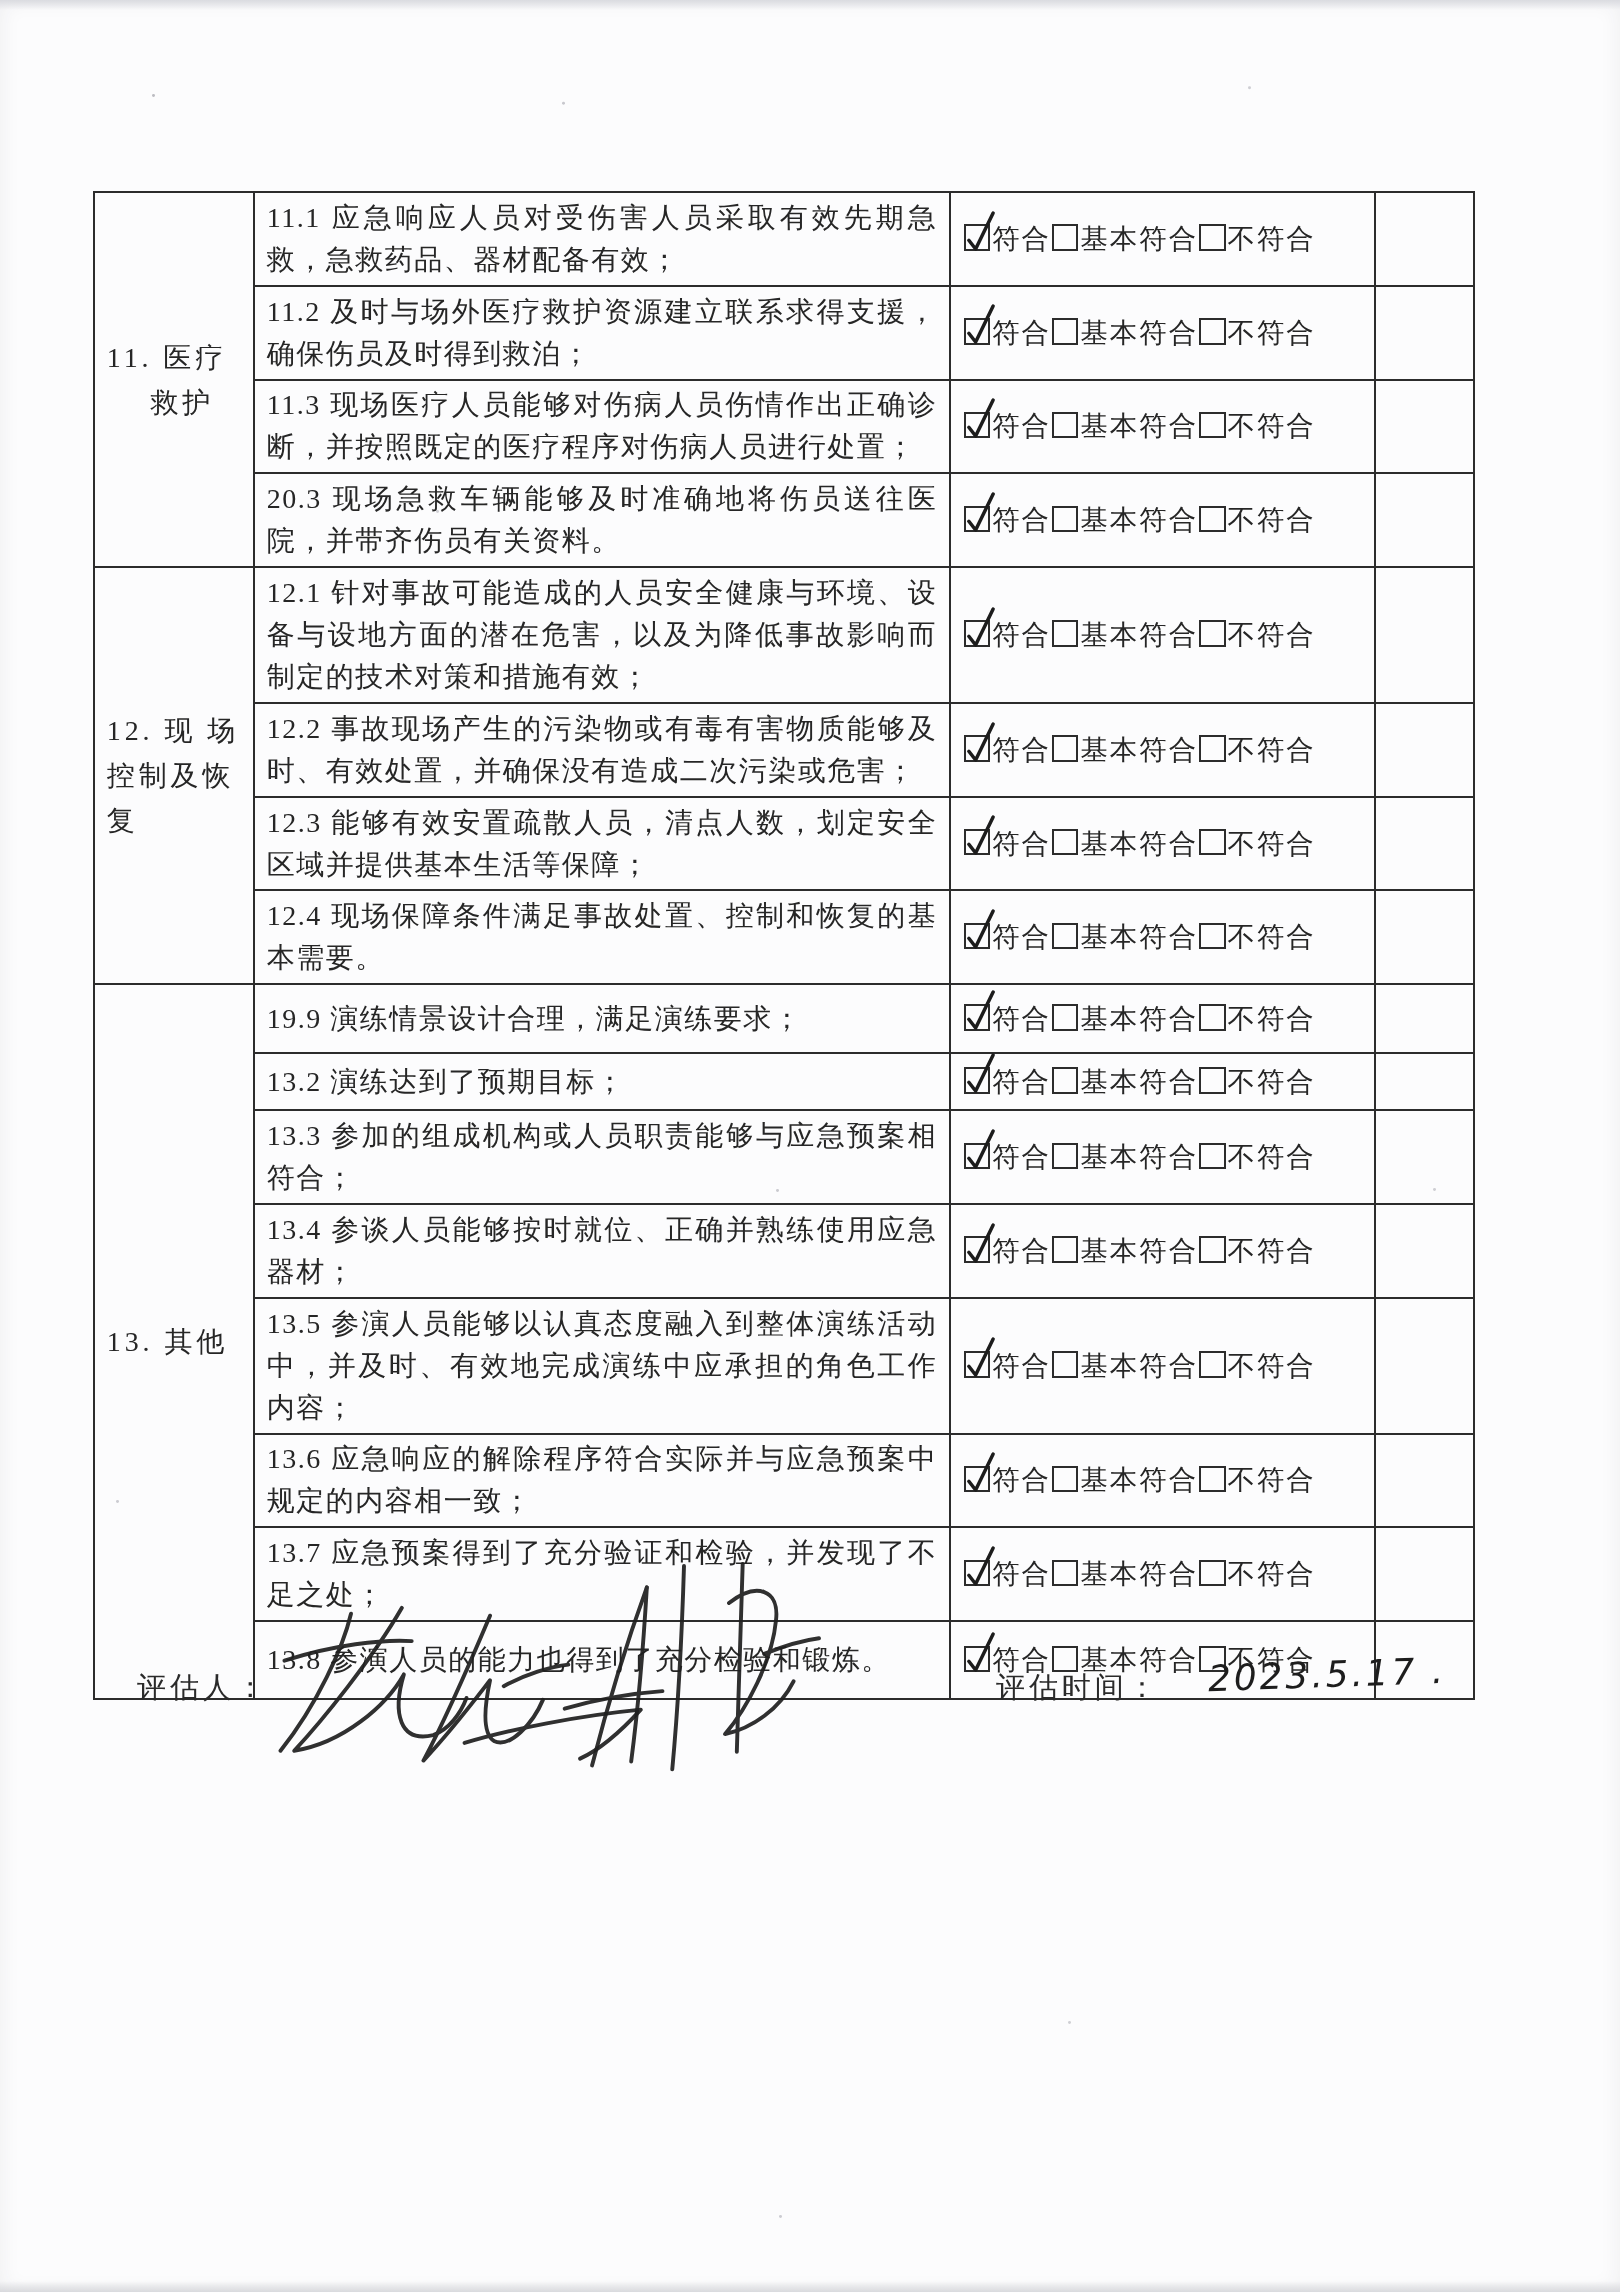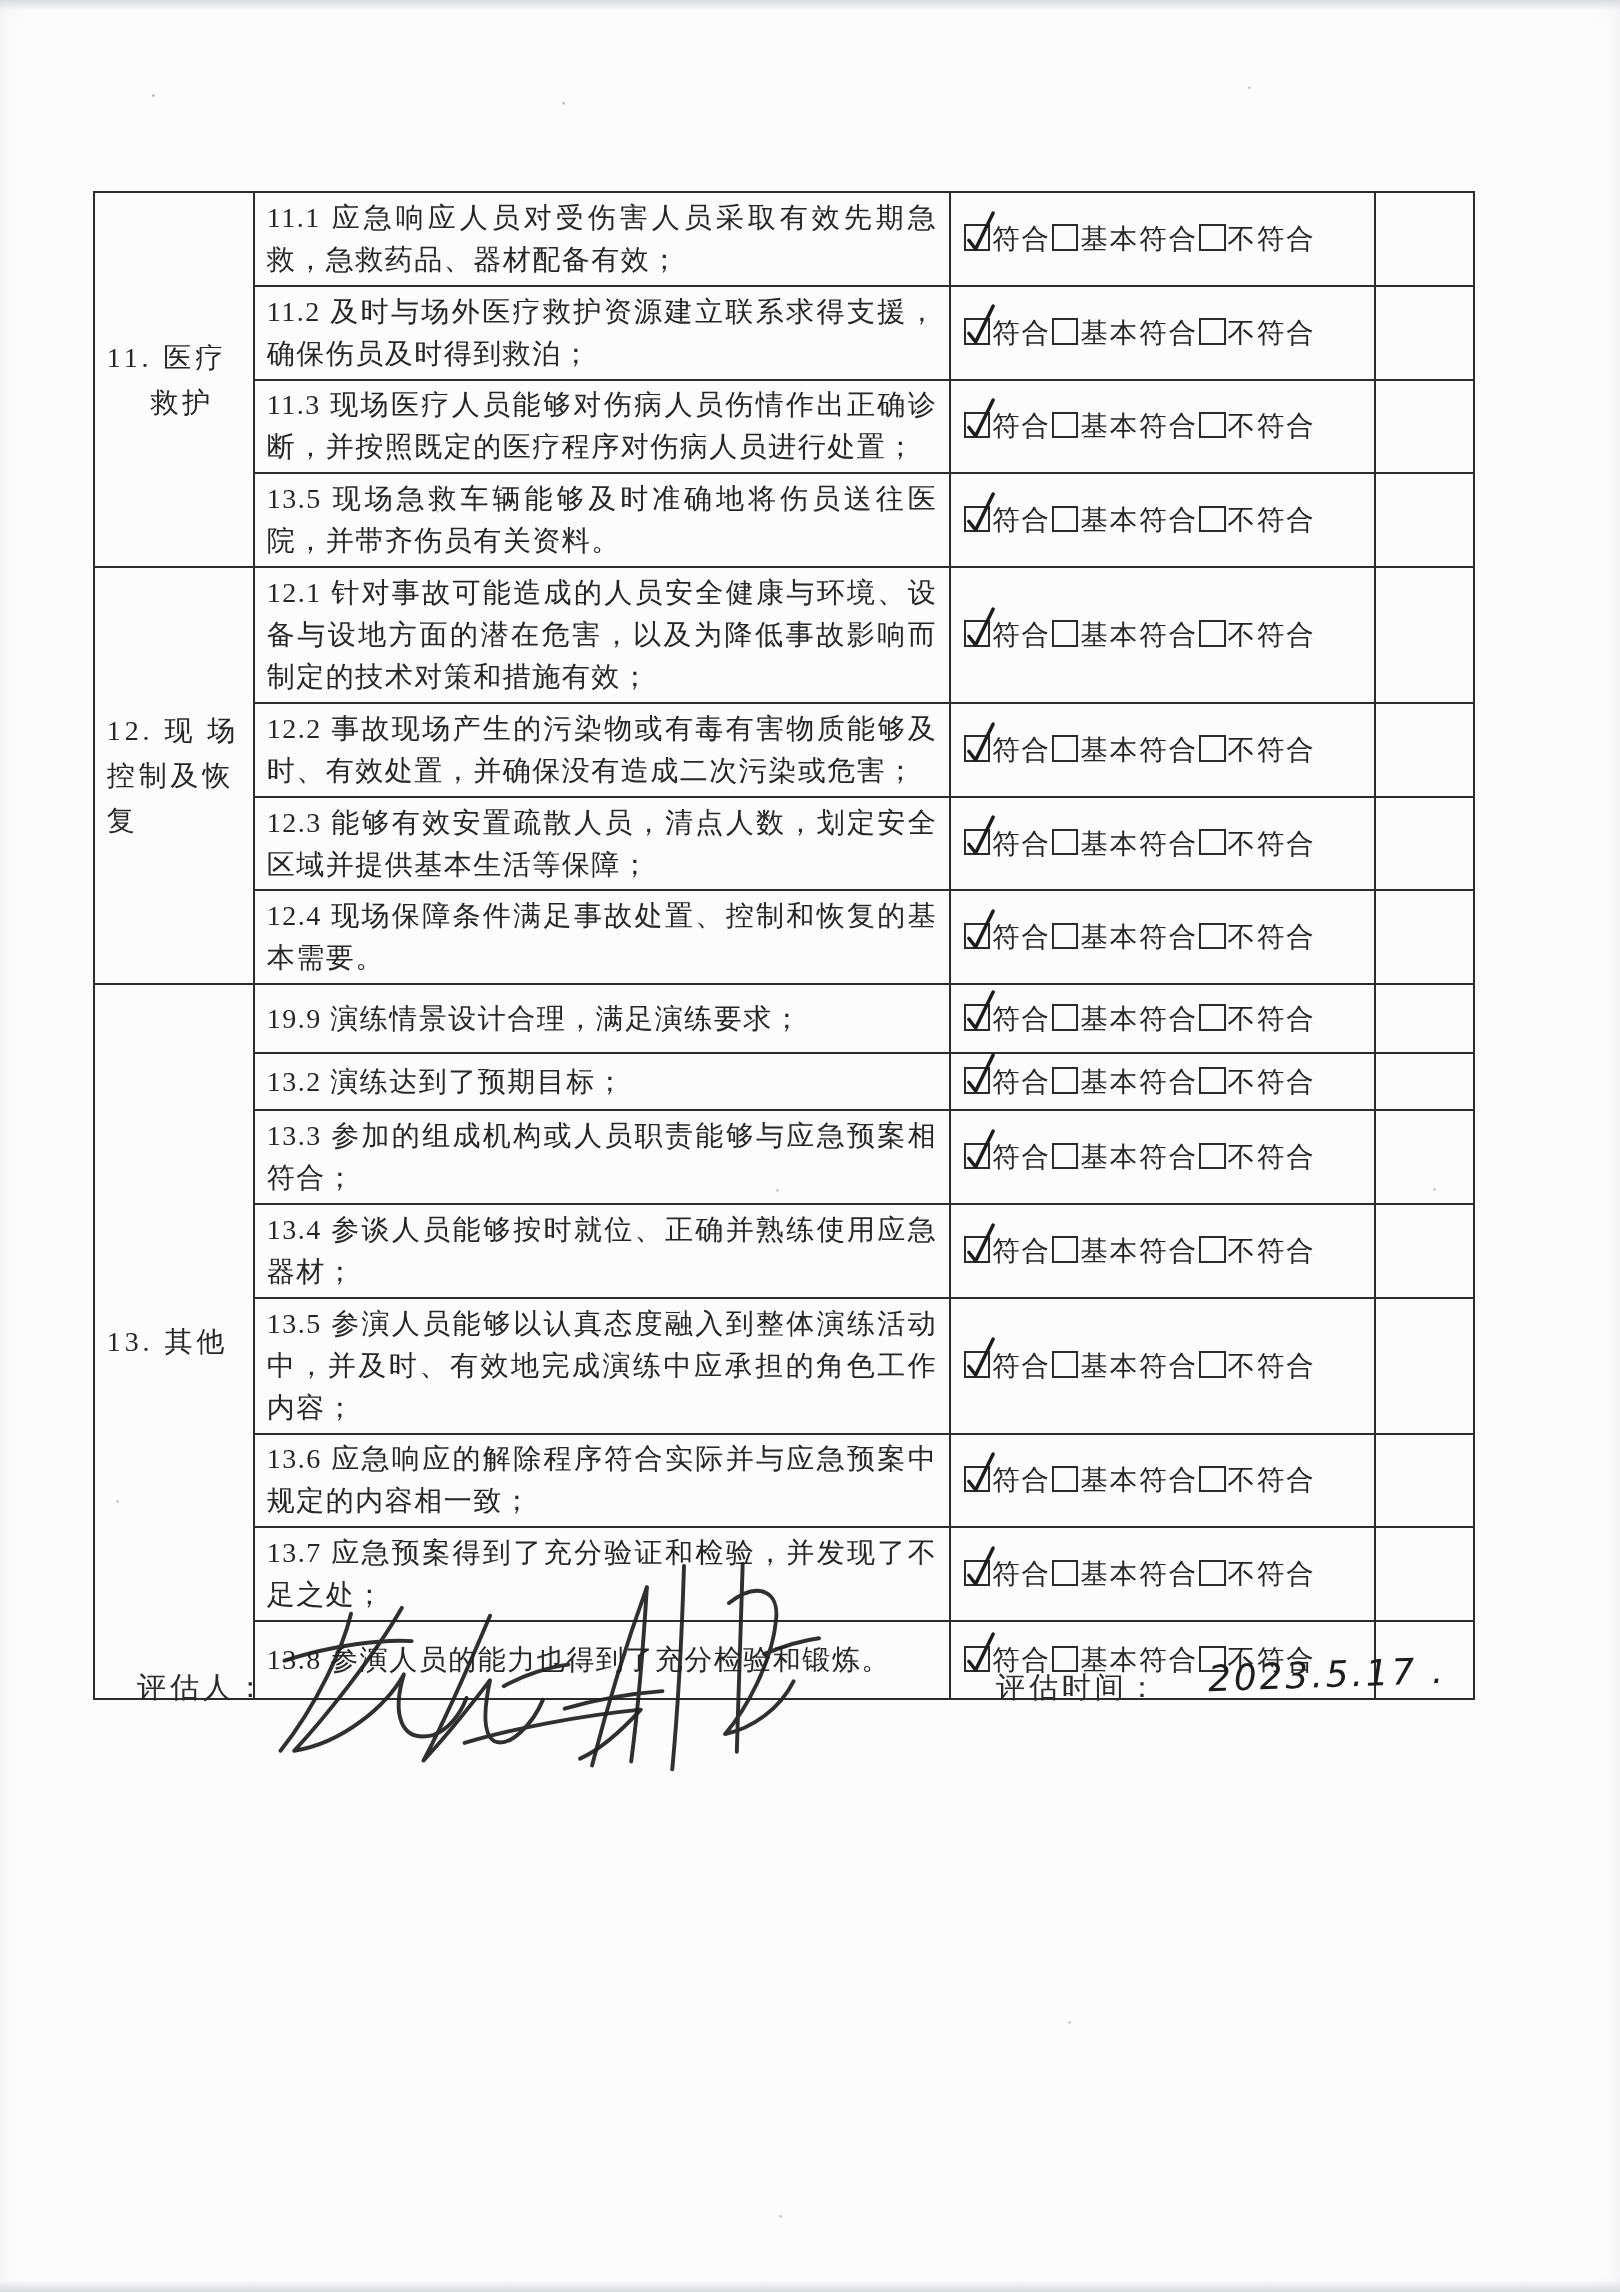--- a/index.html
+++ b/index.html
@@ -96,21 +96,21 @@
           <td class="remark"></td>
         </tr>
         <tr style="height: 88px;">
           <td class="item">11.3 现场医疗人员能够对伤病人员伤情作出正确诊断，并按照既定的医疗程序对伤病人员进行处置；</td>
           <td class="rating"><span class="cb checked"><svg class="tick" viewBox="0 0 36 46">
                 <path d="M6 31 L13 40 L31 3" fill="none" stroke="#1c1c1c" stroke-width="3.6" stroke-linecap="round" stroke-linejoin="round"></path>
               </svg></span><span class="opt">符合</span><span class="cb"></span><span class="opt">基本符合</span><span class="cb"></span><span class="opt">不符合</span></td>
           <td class="remark"></td>
         </tr>
         <tr style="height: 86px;">
-          <td class="item">13.5 现场急救车辆能够及时准确地将伤员送往医院，并带齐伤员有关资料。</td>
+          <td class="item">20.3 现场急救车辆能够及时准确地将伤员送往医院，并带齐伤员有关资料。</td>
           <td class="rating"><span class="cb checked"><svg class="tick" viewBox="0 0 36 46">
                 <path d="M6 31 L13 40 L31 3" fill="none" stroke="#1c1c1c" stroke-width="3.6" stroke-linecap="round" stroke-linejoin="round"></path>
               </svg></span><span class="opt">符合</span><span class="cb"></span><span class="opt">基本符合</span><span class="cb"></span><span class="opt">不符合</span></td>
           <td class="remark"></td>
         </tr>
         <tr style="height: 129px;">
           <td class="cat" rowspan="4">12. 现 场
 控制及恢
 复</td>
           <td class="item">12.1 针对事故可能造成的人员安全健康与环境、设备与设地方面的潜在危害，以及为降低事故影响而制定的技术对策和措施有效；</td>

